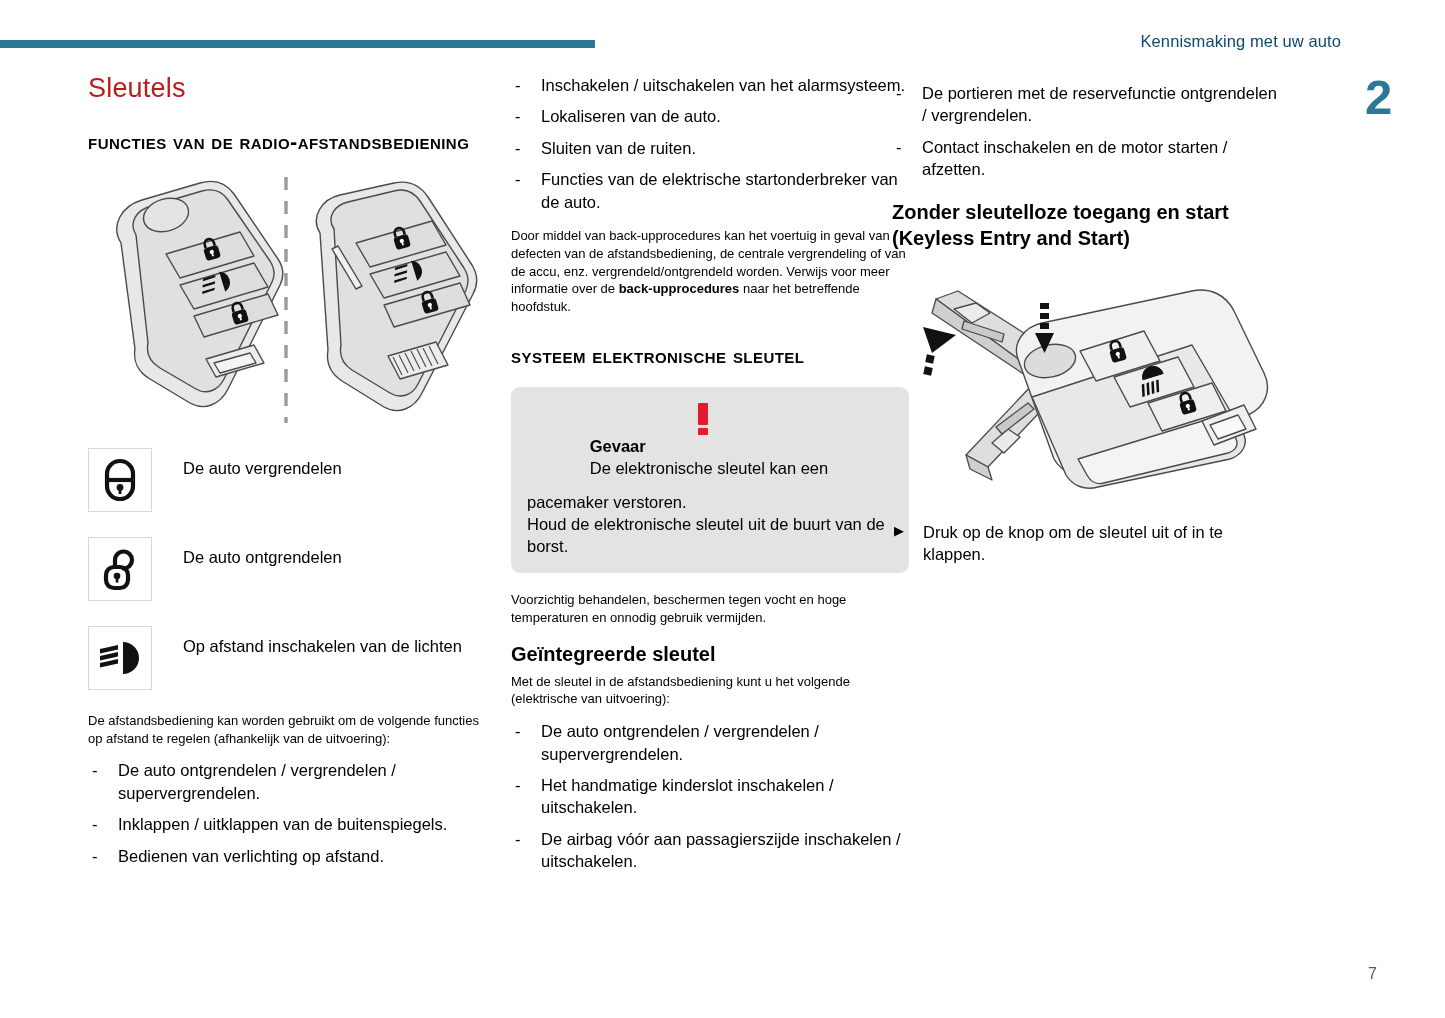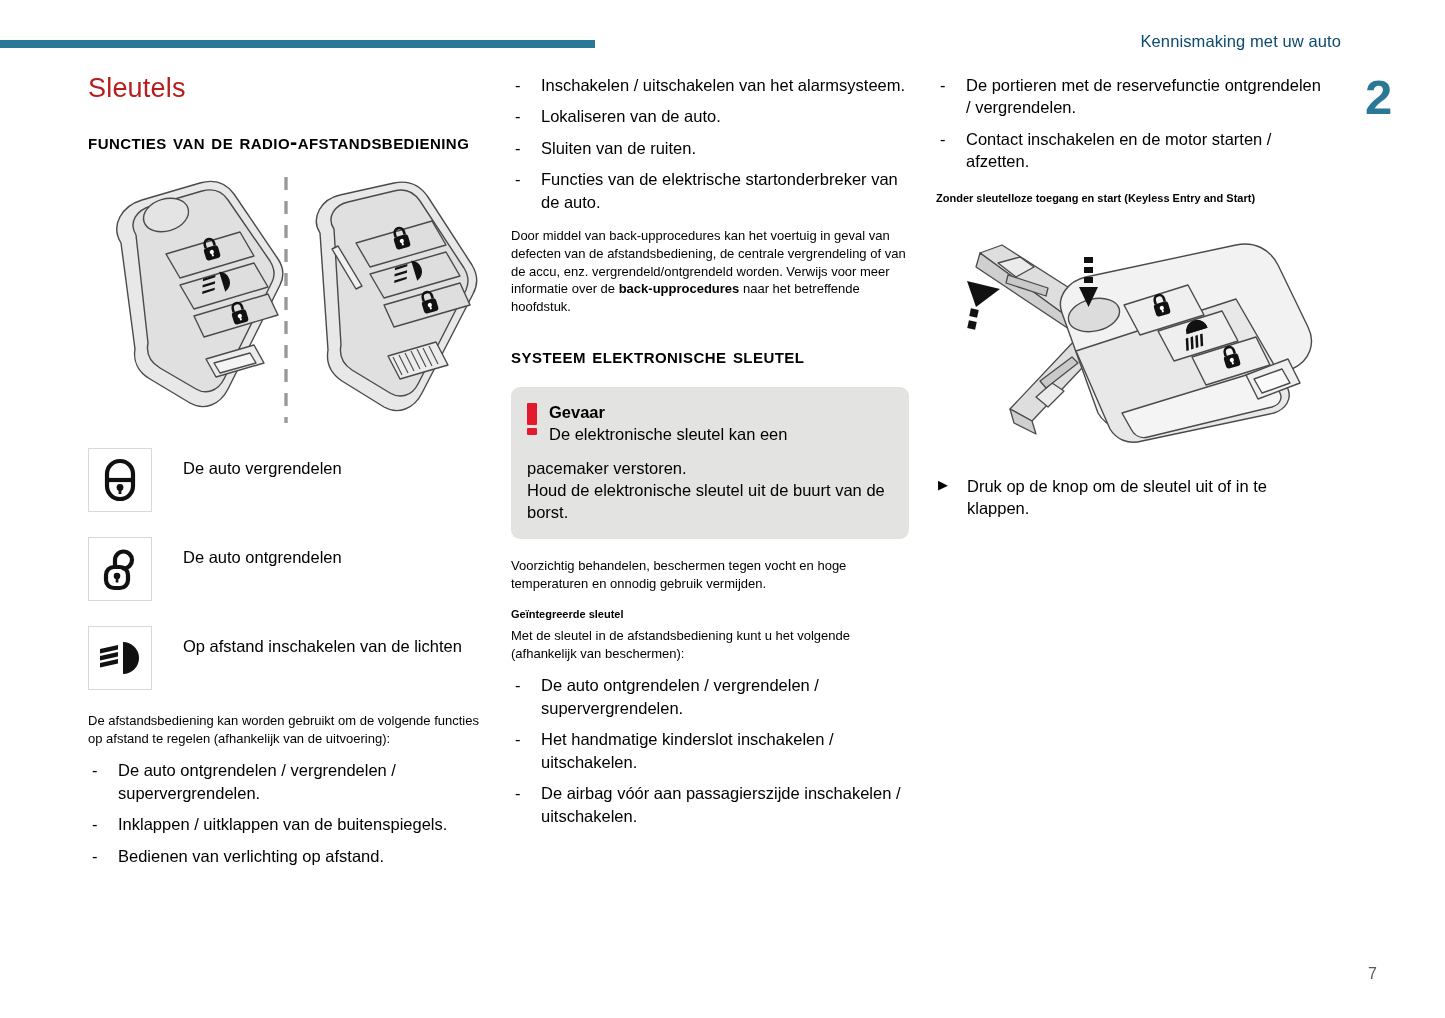--- a/index.html
+++ b/index.html
@@ -29,35 +29,35 @@
   }
   #page-number {
     position:absolute; left:1368px; top:965px;
     font-size:16px; color:#595959;
   }
 
   
   .col { position:absolute; top:74px; }
   #col-left   { left:88px;  width:396px; }
   #col-middle { left:511px; width:398px; }
-  #col-right  { left:936px; width:390px; }
+  #col-right  { left:892px; width:390px;margin-top:8px; }
 
   
   h1.doc-title {
     font-size:27px; font-weight:normal; color:#b91c1c;
     margin:0 0 22px 0; line-height:1.1; letter-spacing:.2px;
   }
   h2.sec-title {
     font-size:21.5px; font-weight:bold; margin:0 0 14px 0;
     line-height:1.55; letter-spacing:.45px;
     font-variant:small-caps; text-transform:lowercase;
   }
   h2.sec-title::first-letter { font-size:1em; }
   h3.sub-title {
-    font-size:11px; font-weight:bold; margin:14px 0 6px 0; line-height:1.3;
+    font-size:20px; font-weight:bold; margin:14px 0 6px 0; line-height:1.3;
   }
   p.body {
     font-size:13px; line-height:1.36; margin:0 0 12px 0;
   }
   p.body:last-child { margin-bottom:0; }
   p.body b { font-weight:bold; }
 
   ul.dash-list { list-style:none; margin:0 0 12px 0; padding:0; }
   ul.dash-list li {
     font-size:16.5px; line-height:1.36;
@@ -90,21 +90,21 @@
     font-size:16.5px; line-height:1.34; padding-left:31px; padding-top:9px;
   }
 
   
   #danger-box {
     background:#e3e3e1; border-radius:9px;
     padding:14px 18px 16px 16px;
     margin:12px 0 18px 0;
   }
   #danger-box .danger-head {
-    display:flex; align-items:flex-start;
+    display:flex; align-items:center;flex-direction:column;
   }
   .bang {
     flex:0 0 10px; width:10px; margin-right:12px; margin-top:2px;
   }
   .bang .bang-stem {
     width:10px; height:22px; background:#e3192e; border-radius:1px;
   }
   .bang .bang-dot {
     width:10px; height:7px; background:#e3192e; margin-top:3px; border-radius:1px;
   }
@@ -301,21 +301,21 @@
       </div>
     </div>
     <div class="danger-body" style="white-space:pre-line;">pacemaker verstoren.
 Houd de elektronische sleutel uit de buurt van de borst.</div>
   </div>
 
   <p class="body">Voorzichtig behandelen, beschermen tegen vocht en hoge temperaturen en onnodig gebruik vermijden.</p>
 
   <h3 class="sub-title">Geïntegreerde sleutel</h3>
 
-  <p class="body">Met de sleutel in de afstandsbediening kunt u het volgende (afhankelijk van beschermen):</p>
+  <p class="body">Met de sleutel in de afstandsbediening kunt u het volgende (elektrische van uitvoering):</p>
 
   <ul class="dash-list">
     <li>De auto ontgrendelen / vergrendelen / supervergrendelen.</li>
     <li>Het handmatige kinderslot inschakelen / uitschakelen.</li>
     <li>De airbag vóór aan passagierszijde inschakelen / uitschakelen.</li>
   </ul>
 </div>
 
 <div class="col" id="col-right">
 

